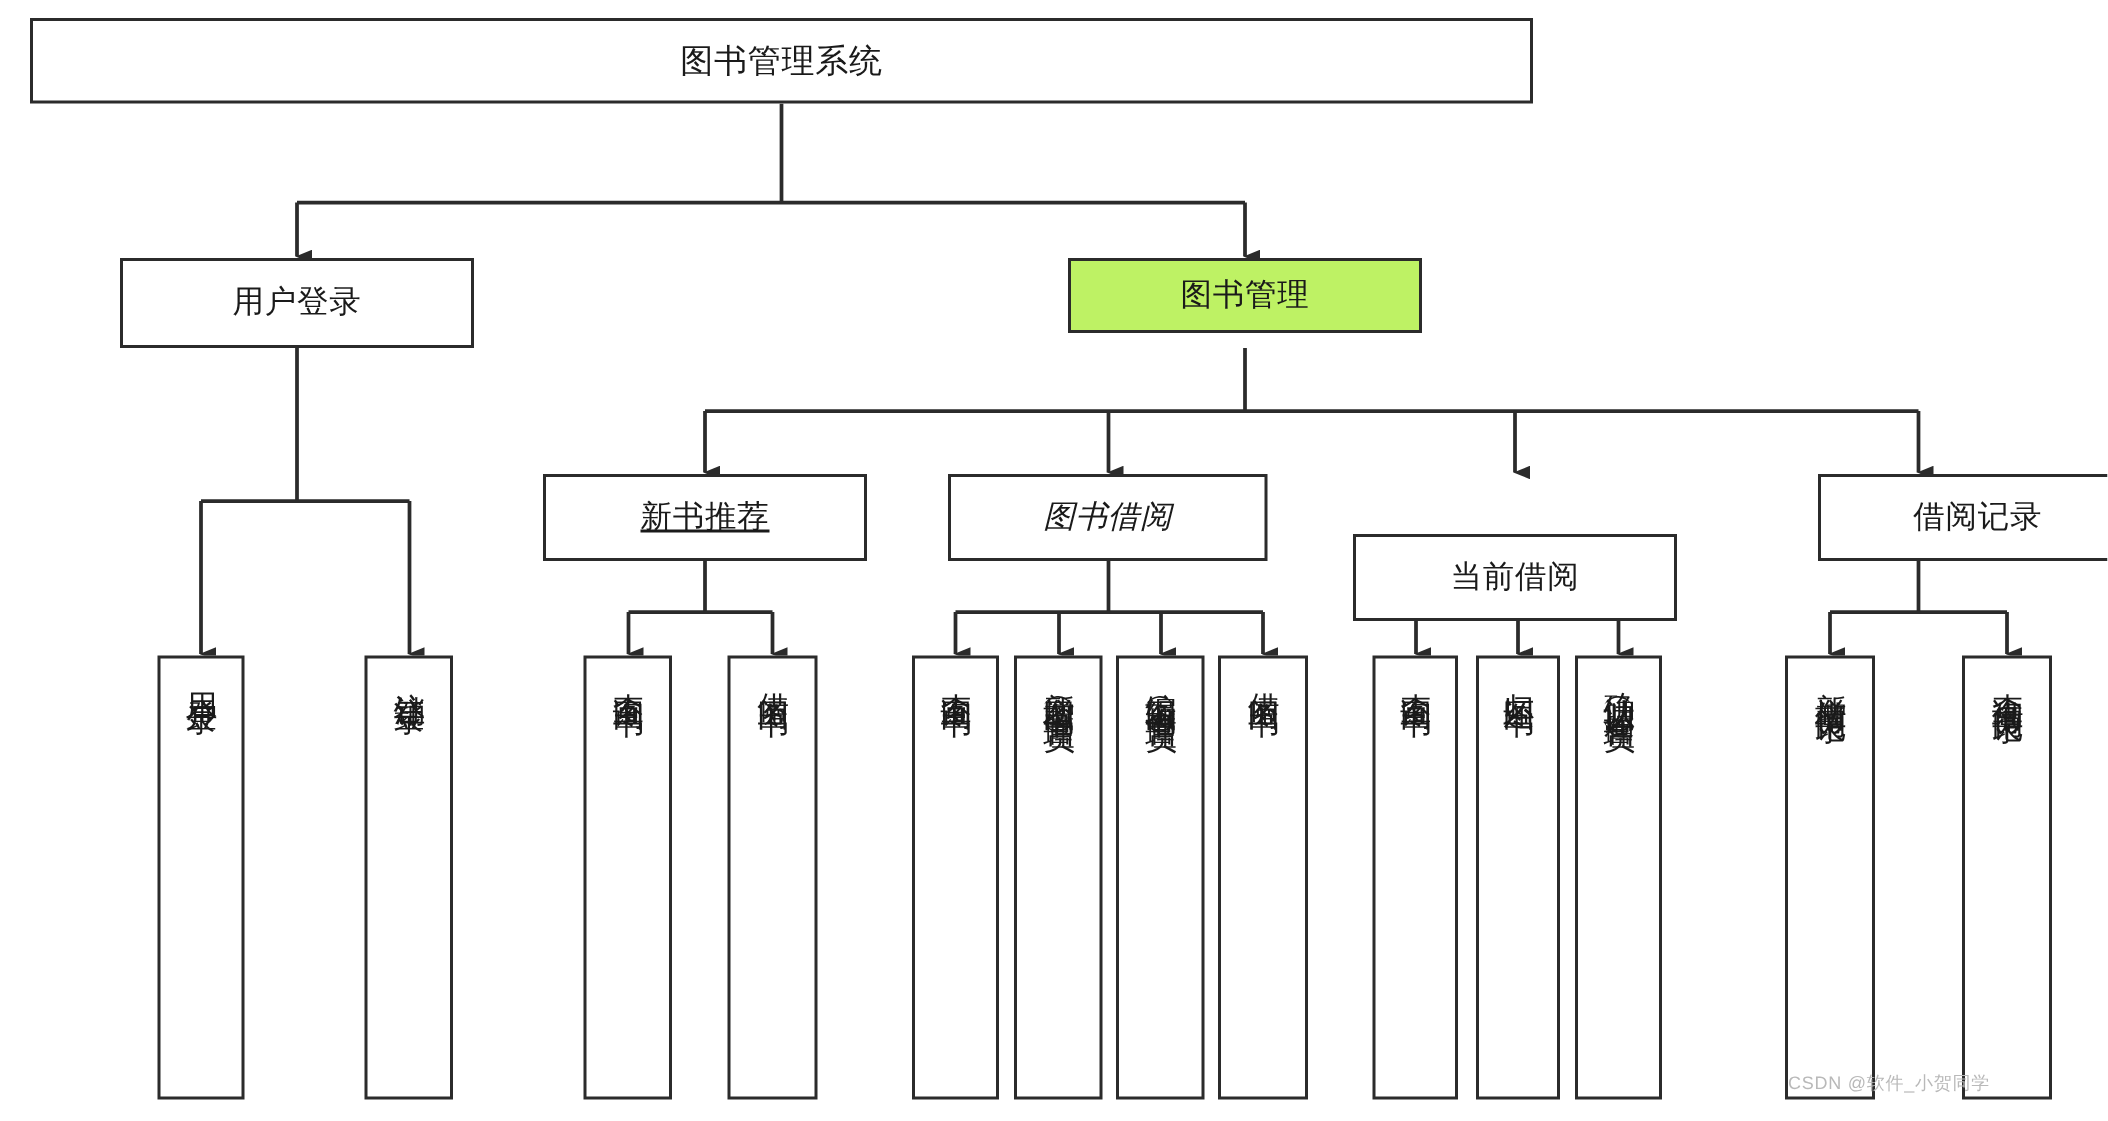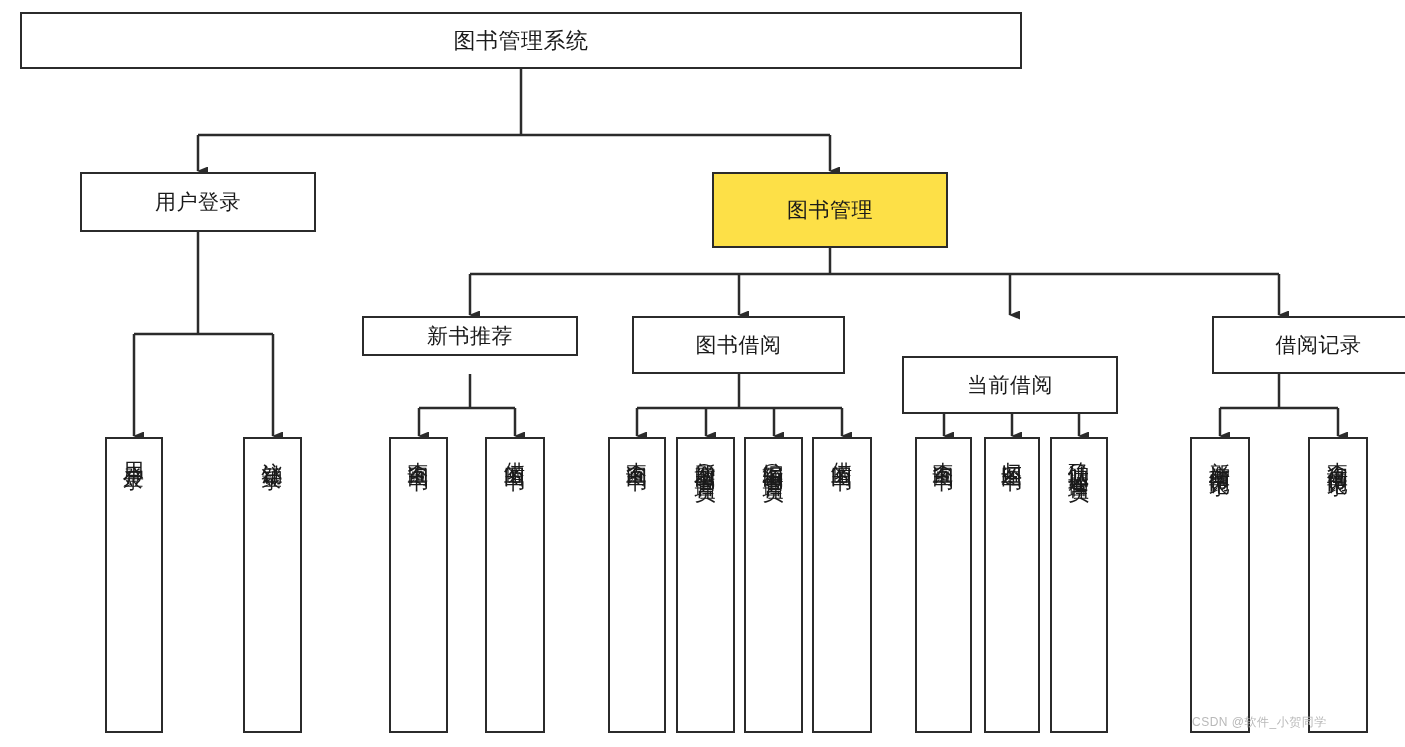--- a/index.html
+++ b/index.html
@@ -116,27 +116,27 @@
       </g>
   </svg>
 
   <div id="nodes-layer">
       <div class="node horizontal root" id="node-root" style="left: 20px; top: 12px; width: 1002px; height: 57px; border-color: rgb(43, 43, 43); background: rgb(255, 255, 255);">
         <span class="label">图书管理系统</span>
       </div>
       <div class="node horizontal" id="node-login" style="left: 80px; top: 172px; width: 236px; height: 60px; border-color: rgb(43, 43, 43); background: rgb(255, 255, 255);">
         <span class="label">用户登录</span>
       </div>
-      <div class="node horizontal" id="node-bookmgmt" style="left: 712px; top: 172px; width: 236px; height: 76px; border-color: rgb(43, 43, 43); background: #fde047;">
+      <div class="node horizontal" id="node-bookmgmt" style="left: 712px; top: 172px; width: 236px; height: 50px; border-color: rgb(43, 43, 43); background: #bef264;">
         <span class="label">图书管理</span>
       </div>
-      <div class="node horizontal" id="node-newbook" style="left: 362px; top: 316px; width: 216px; height: 40px; border-color: rgb(43, 43, 43); background: rgb(255, 255, 255);">
+      <div class="node horizontal" id="node-newbook" style="left: 362px; top: 316px; width: 216px; height: 58px; border-color: rgb(43, 43, 43); background: rgb(255, 255, 255); text-decoration: underline;">
         <span class="label">新书推荐</span>
       </div>
-      <div class="node horizontal" id="node-borrow" style="left: 632px; top: 316px; width: 213px; height: 58px; border-color: rgb(43, 43, 43); background: rgb(255, 255, 255);">
+      <div class="node horizontal" id="node-borrow" style="left: 632px; top: 316px; width: 213px; height: 58px; border-color: rgb(43, 43, 43); background: rgb(255, 255, 255); font-style: italic;">
         <span class="label">图书借阅</span>
       </div>
       <div class="node horizontal" id="node-current" style="left: 902px; top: 316px; width: 216px; height: 58px; border-color: rgb(43, 43, 43); background: rgb(255, 255, 255); margin-top: 40px;">
         <span class="label">当前借阅</span>
       </div>
       <div class="node horizontal" id="node-records" style="left: 1212px; top: 316px; width: 213px; height: 58px; border-color: rgb(43, 43, 43); background: rgb(255, 255, 255);">
         <span class="label">借阅记录</span>
       </div>
       <div class="node vertical" id="node-leaf-1" style="left: 105px; top: 437px; width: 58px; height: 296px; border-color: rgb(43, 43, 43); background: rgb(255, 255, 255);">
         <span class="label">用户登录</span>

